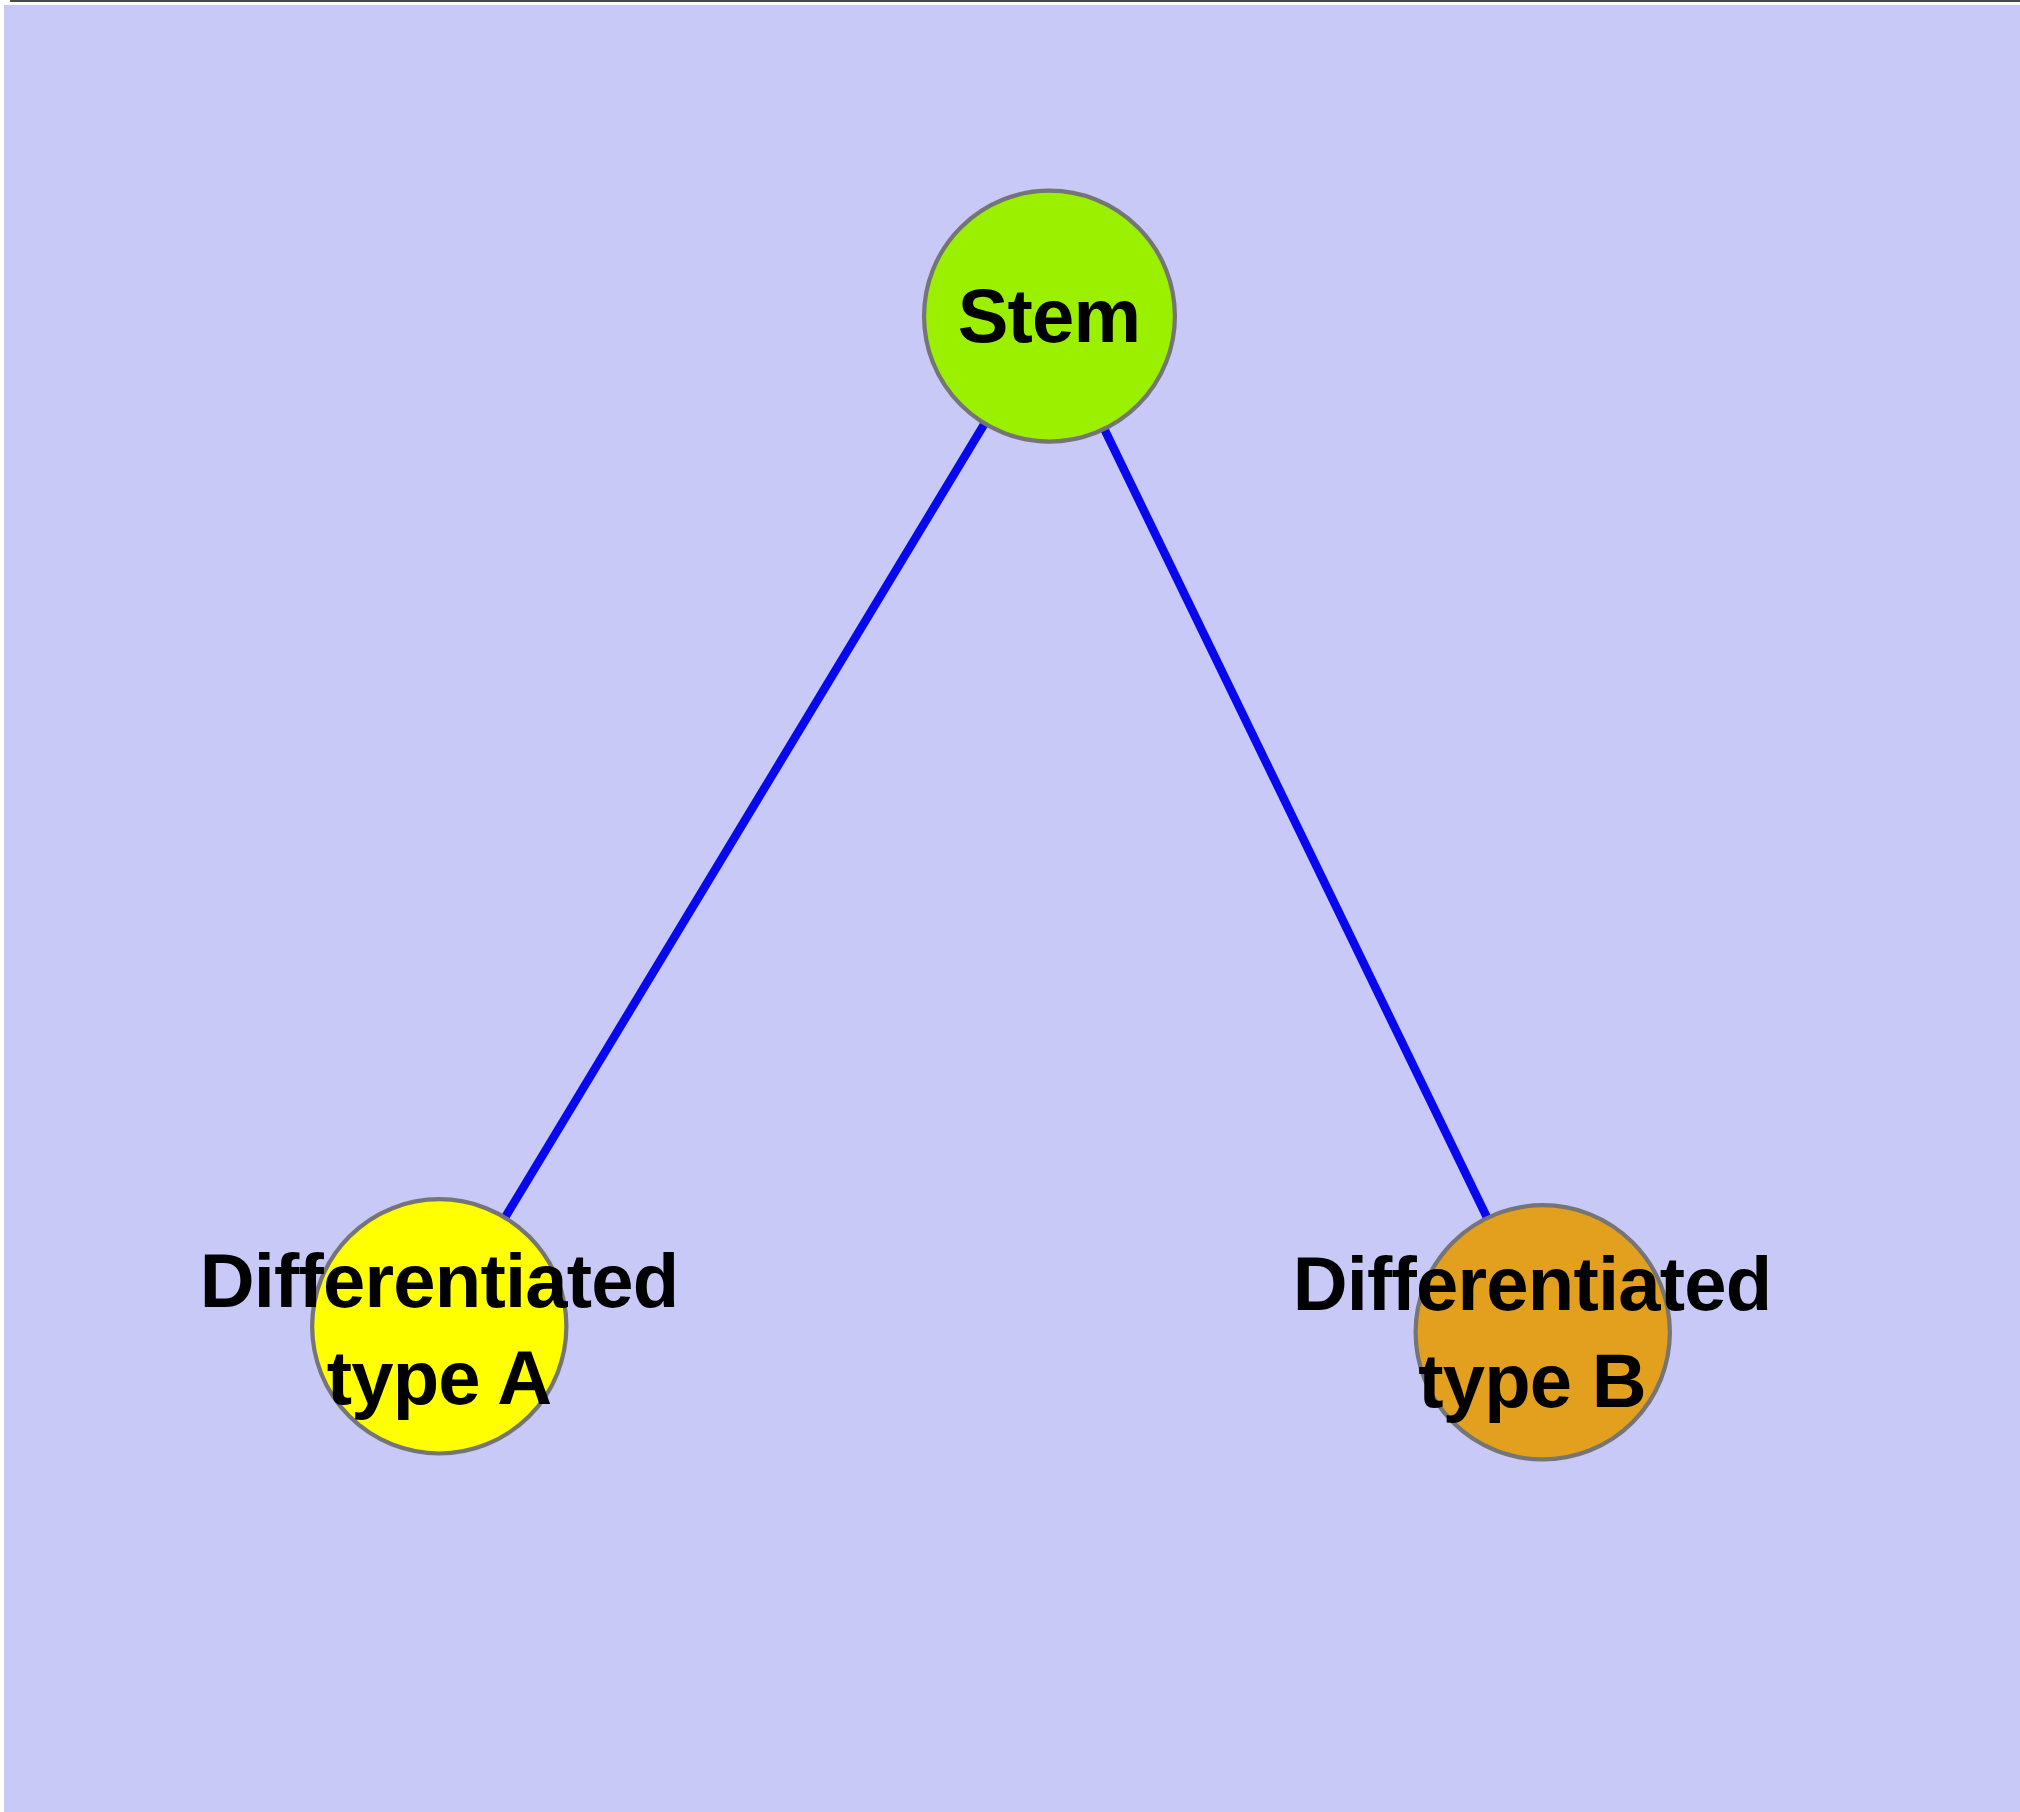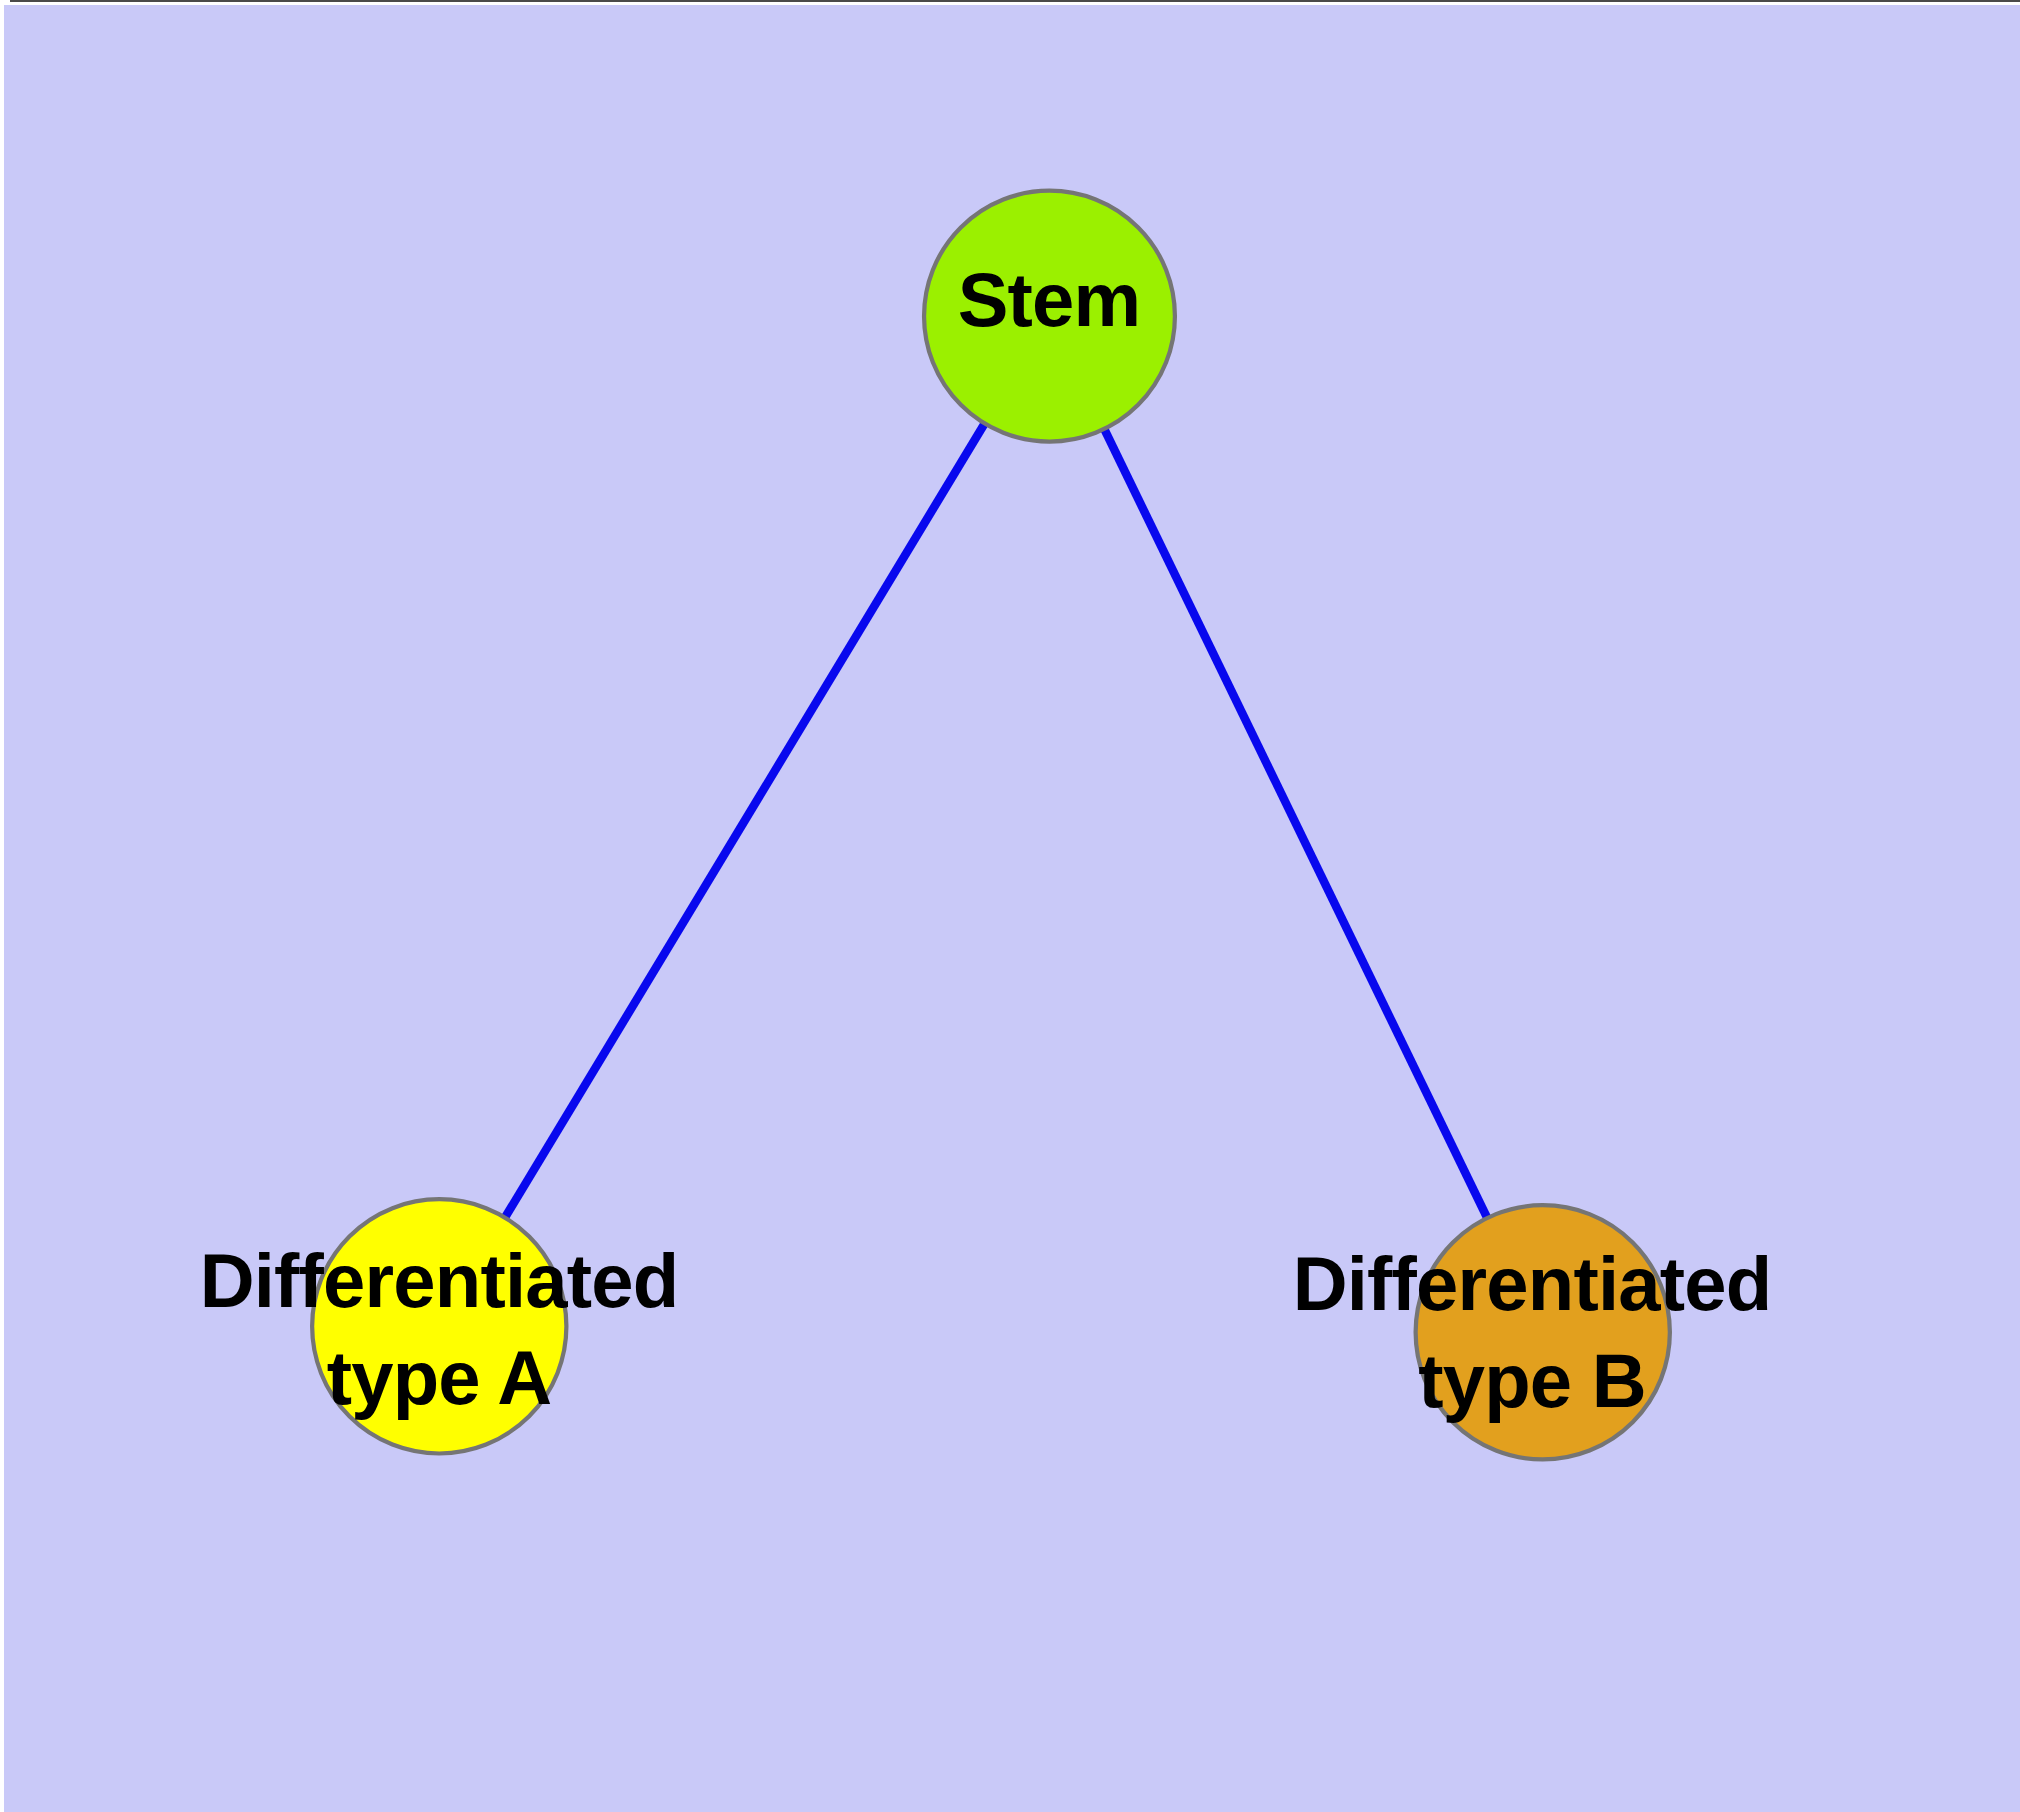--- a/index.html
+++ b/index.html
@@ -24,21 +24,21 @@
     position: absolute;
     transform: translate(-50%, -50%);
     font-weight: bold;
     font-size: 76px;
     line-height: 1.28;
     color: #000000;
     text-align: center;
     white-space: pre-line;
     letter-spacing: -0.8px;
   }
-  #label-stem   { left: 1049px; top: 300px;  }
+  #label-stem   { left: 1049px; top: 316px;  }
   #label-type-a { left: 439px;  top: 1329px; }
   #label-type-b { left: 1532px; top: 1332px; }
   .margin-strip {
     position: absolute;
     background: #ffffff;
   }
   #margin-top  { left: 0; top: 0; width: 2021px; height: 5.1px; }
   #margin-left { left: 0; top: 0; width: 4.2px;   height: 1812px; }
   #top-hairline {
     position: absolute;

